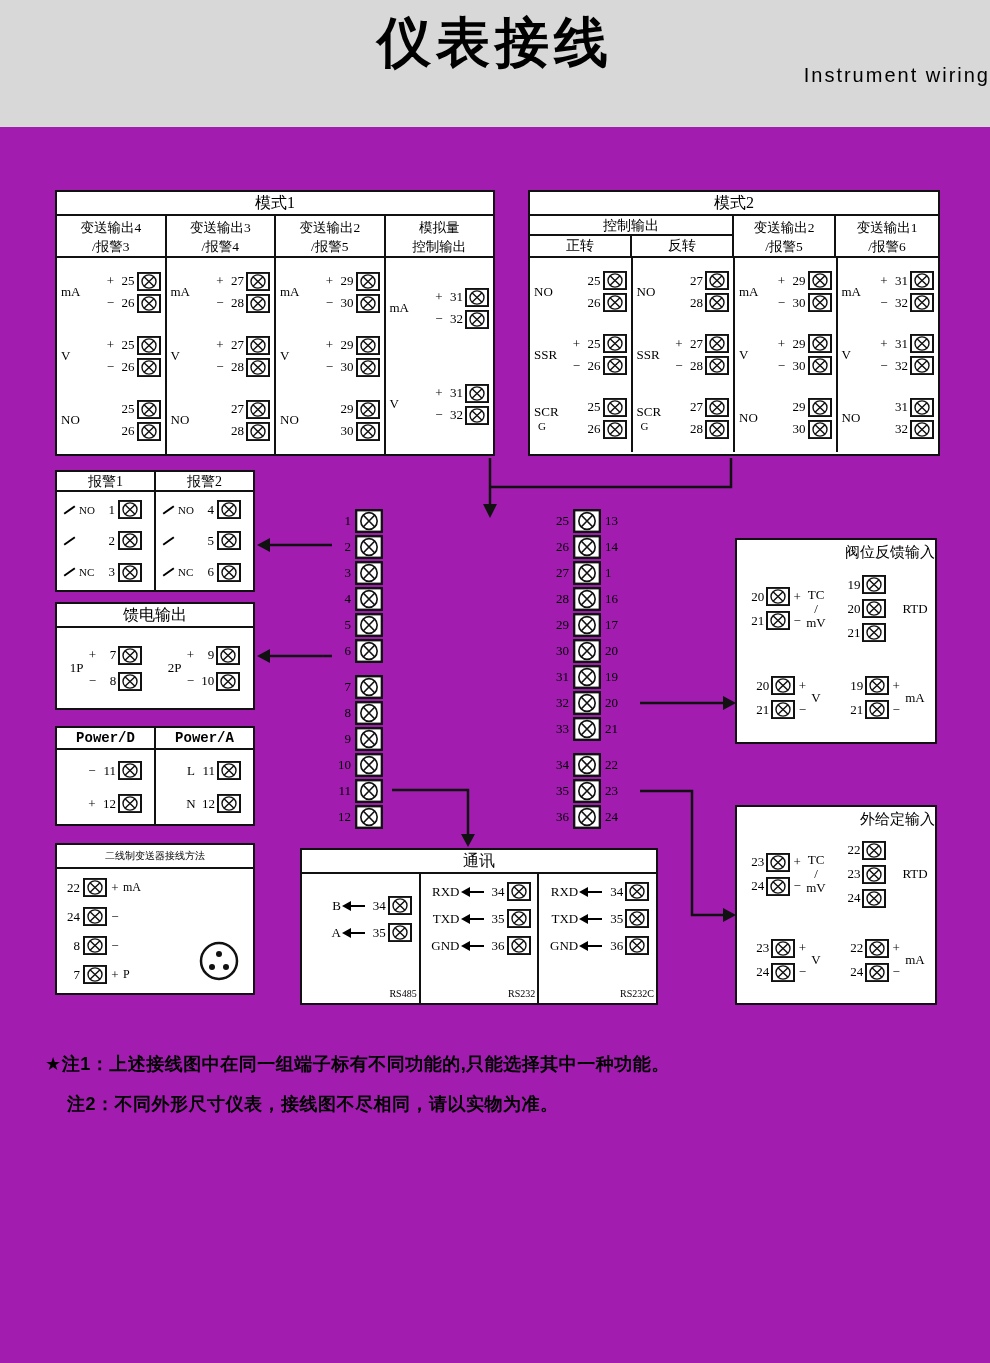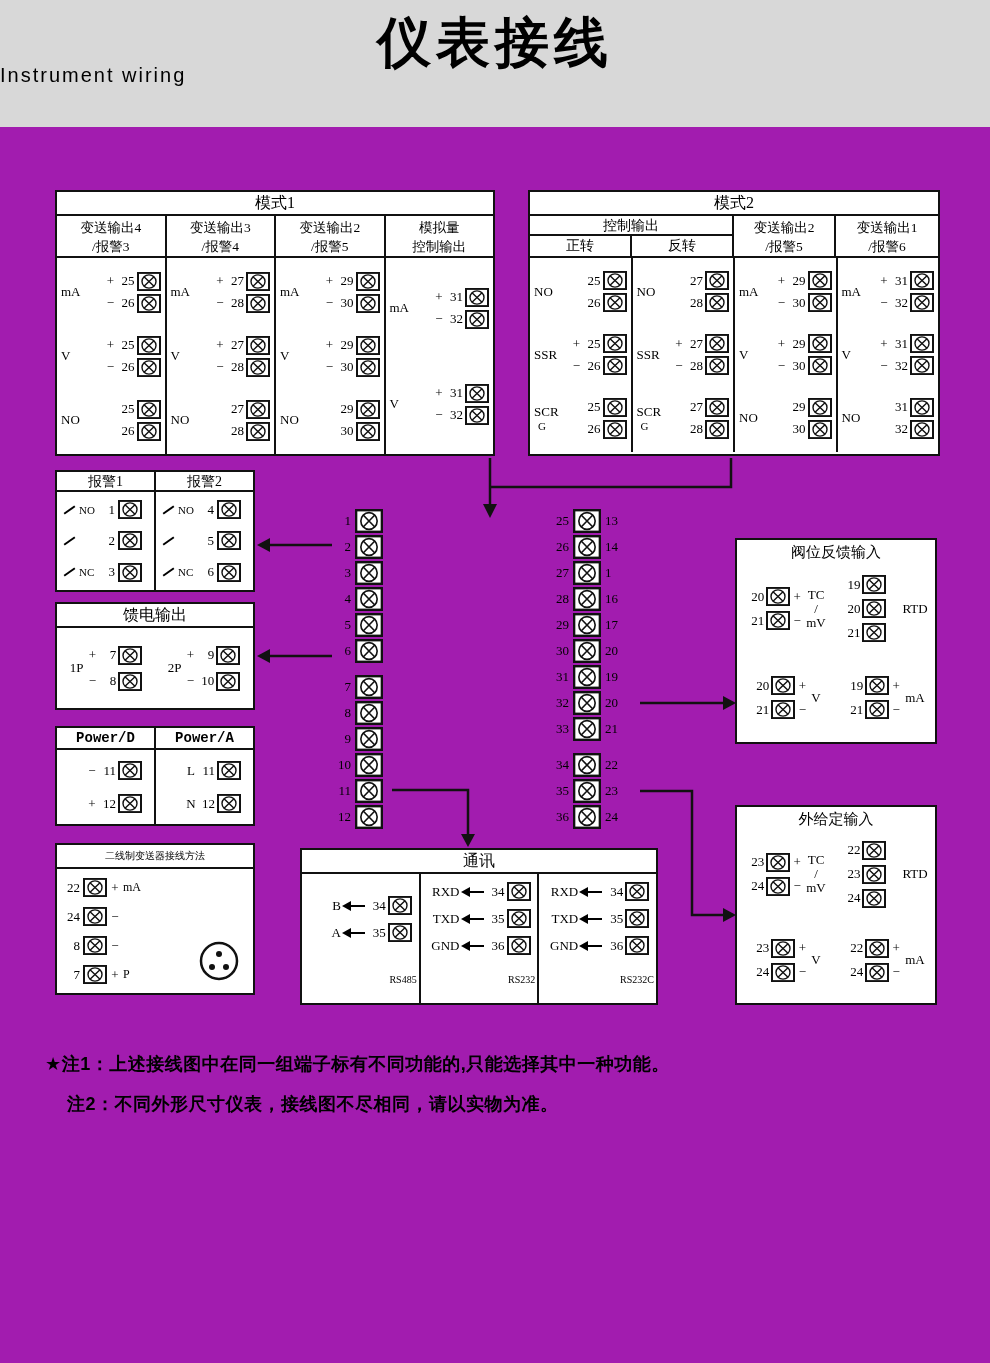--- a/index.html
+++ b/index.html
@@ -3,25 +3,25 @@
 <meta charset="utf-8">
 <style>
   *{box-sizing:border-box;margin:0;padding:0}
   body{background:#fff}
   .page{position:relative;width:990px;height:1363px;background:#a21caf;color:#000;overflow:hidden;
         font-family:"Liberation Serif","DejaVu Serif",serif}
   
   .hdr{position:absolute;left:0;top:0;width:990px;height:127px;background:#d8d8d8;
        font-family:"Liberation Sans","DejaVu Sans",sans-serif}
   .hdr .t{padding-top:14px;text-align:center;font-size:54px;font-weight:900;letter-spacing:5px;line-height:56px}
-  .hdr .s{text-align:left;font-size:20px;letter-spacing:2px;margin-top:-6px}
+  .hdr .s{text-align:right;font-size:20px;letter-spacing:2px;margin-top:-6px}
   
   .box{position:absolute;border:2px solid #111;background:#fff}
   .bt{height:24px;line-height:22px;text-align:center;font-size:16px;border-bottom:2px solid #111}
-  .bt2{height:24px;line-height:24px;text-align:center;font-size:15px}
+  .bt2{height:24px;line-height:24px;text-align:right;font-size:15px}
   .cols{display:flex;height:calc(100% - 24px)}
   .col{flex:1;border-right:2px solid #111;display:flex;flex-direction:column;min-width:0}
   .col:last-child{border-right:none}
   .chead{height:42px;border-bottom:2px solid #111;text-align:center;font-size:13.5px;line-height:19px;padding-top:2px}
   .chead span{display:block}
   .rows{flex:1;display:flex;flex-direction:column;justify-content:space-around;padding:2px 4px}
   
   .cc{display:flex;align-items:center}
   .clw{display:flex;flex-direction:column;width:30px;flex:0 0 auto}
   .cl{font-size:13px}
@@ -70,21 +70,21 @@
   .twrows{display:flex;flex-direction:column;justify-content:space-around;height:100%;padding:4px 6px;width:126px}
   .twrow{display:flex;align-items:center;gap:3px}
   .twl{font-size:12px}
   .transi{position:absolute;right:14px;bottom:12px;width:40px;height:40px}
   
   .tcol{position:absolute}
   .tgroup{display:flex;flex-direction:column}
   .trow{display:flex;align-items:center;gap:4px;height:26px}
   
   .cbody{display:flex;height:calc(100% - 24px)}
-  .csec{flex:1;display:flex;flex-direction:column;padding:8px 2px 16px;min-width:0}
+  .csec{flex:1;display:flex;flex-direction:column;padding:8px 2px 2px;min-width:0}
   .csec:not(:last-child){border-right:2px solid #111}
   .crows{display:flex;flex-direction:column;gap:8px}
   .crow{display:flex;align-items:center;justify-content:center;gap:2px}
   .cml{min-width:32px;text-align:right;font-size:13px}
   .arr{width:20px;height:2px;background:#000;position:relative;margin:0 2px;flex:0 0 auto}
   .arr::before{content:"";position:absolute;left:-3px;top:-4px;border-top:5px solid transparent;
                border-bottom:5px solid transparent;border-right:9px solid #000}
   .cname{margin-top:auto;text-align:right;font-size:10px;padding-bottom:2px}
   
   .qwrap{display:flex;flex-wrap:wrap;height:calc(100% - 24px)}

